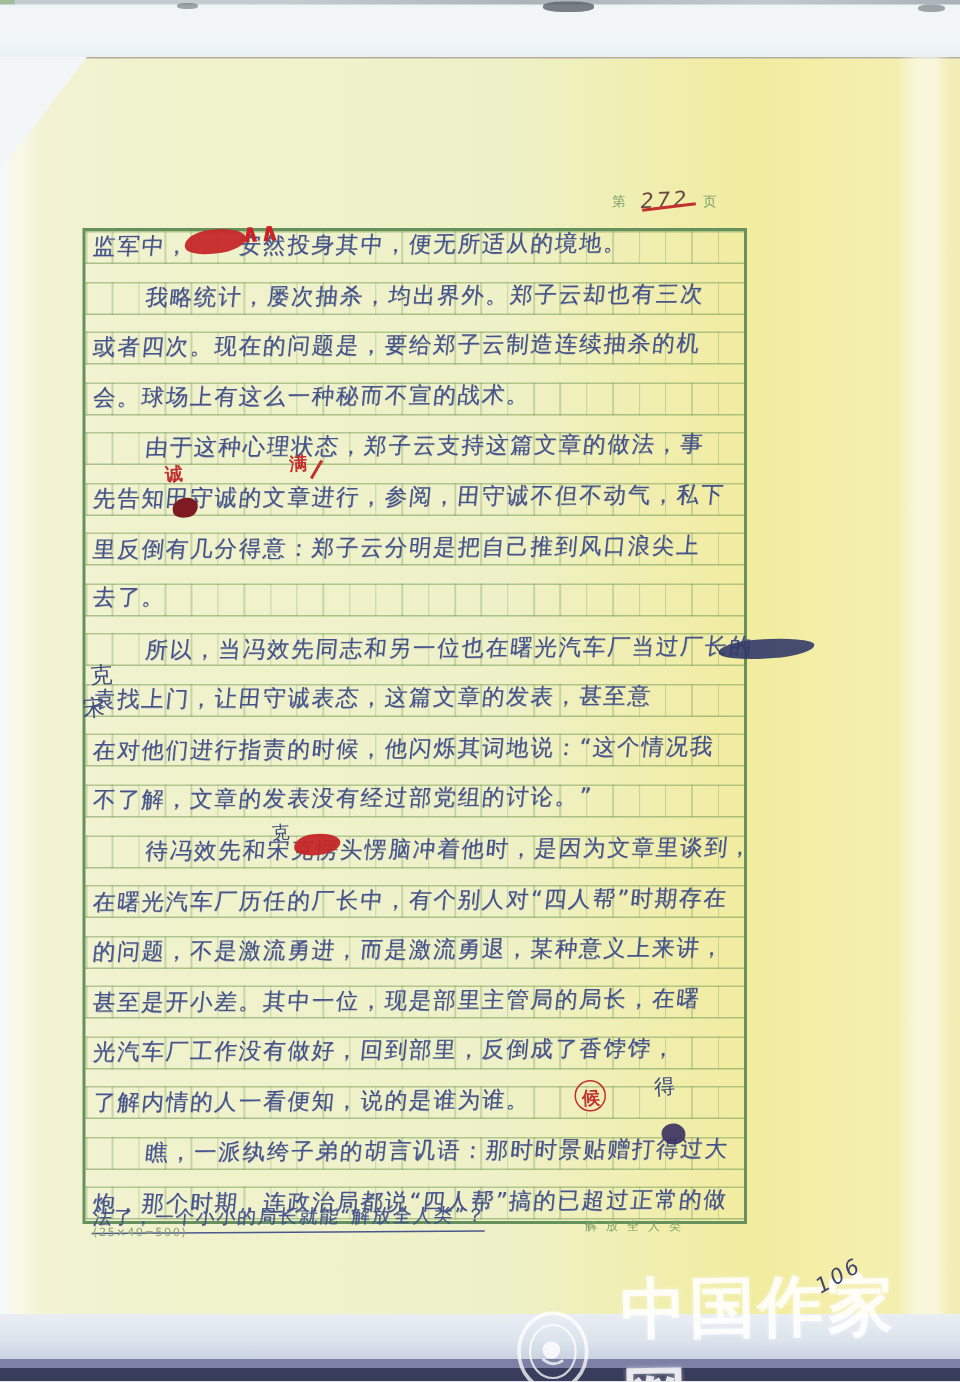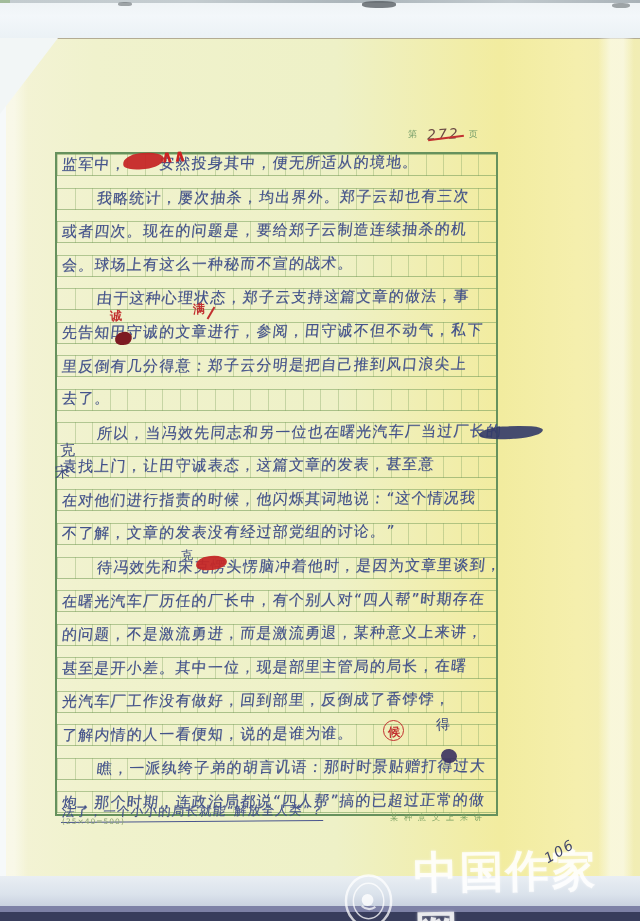--- a/index.html
+++ b/index.html
@@ -150,21 +150,21 @@
       <div class="ann red-blot" style="left: 196px; top: 556px; width: 31px; height: 14px; transform: rotate(-5deg);"></div>
       <div class="ann ink-char" style="left: 181px; top: 547px; font-size: 12px;">克</div>
       <div class="ann red-char" style="left: 388px; top: 724px; font-size: 12px;">候</div>
       <div class="ann red-circle" style="left: 383px; top: 720px; width: 21px; height: 21px;"></div>
       <div class="ann ink-char" style="left: 436px; top: 716px; font-size: 14px;">得</div>
       <div class="ann ink-blot" style="left: 441px; top: 749px; width: 16px; height: 14px; transform: rotate(8deg);"></div>
       <div class="ann red-slash" style="left: 428px; top: 137px; width: 36px; transform: rotate(-7deg);"></div>
     </div>
 
   <div class="footer-spec">(25×40=500)</div>
-  <div class="footer-brand">某种意义上来讲</div>
+  <div class="footer-brand">解放全人类</div>
 
   <div class="bottom-band"></div>
   <div class="bottom-mid"></div>
   <div class="bottom-strip"></div>
 
   <div class="watermark">
     <svg width="50" height="58" viewBox="0 0 50 58">
       <g stroke="rgba(255,255,255,0.75)" fill="none">
         <ellipse cx="25" cy="29" rx="23" ry="26" stroke-width="2.5"></ellipse>
         <ellipse cx="25" cy="29" rx="15.5" ry="18" stroke-width="1.5"></ellipse>

